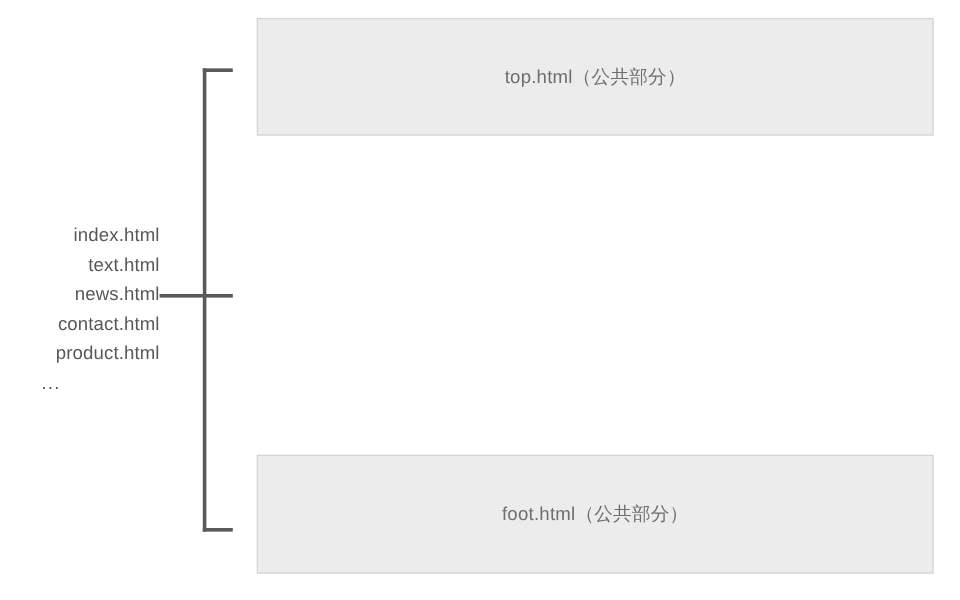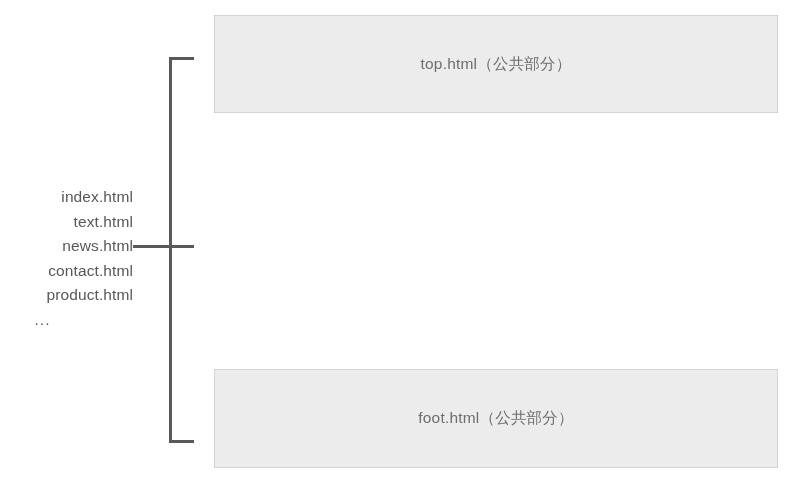--- a/index.html
+++ b/index.html
@@ -89,21 +89,21 @@
     justify-content: center;
   }
   .panel-label {
     color: #6e6e6e;
     font-size: 15.5px;
     letter-spacing: 0.2px;
     white-space: nowrap;
   }
   #panel-top    { top: 15px;  height: 98px; }
   #panel-middle { top: 137px; height: 219px; }
-  #panel-bottom { top: 369px; height: 99px; }
+  #panel-bottom { top: 379px; height: 99px; }
 </style>
 </head>
 <body>
 
 <div id="canvas">
 
   <div id="file-list">
     <span class="file-item">index.html</span>
     <span class="file-item">text.html</span>
     <span class="file-item">news.html</span>

